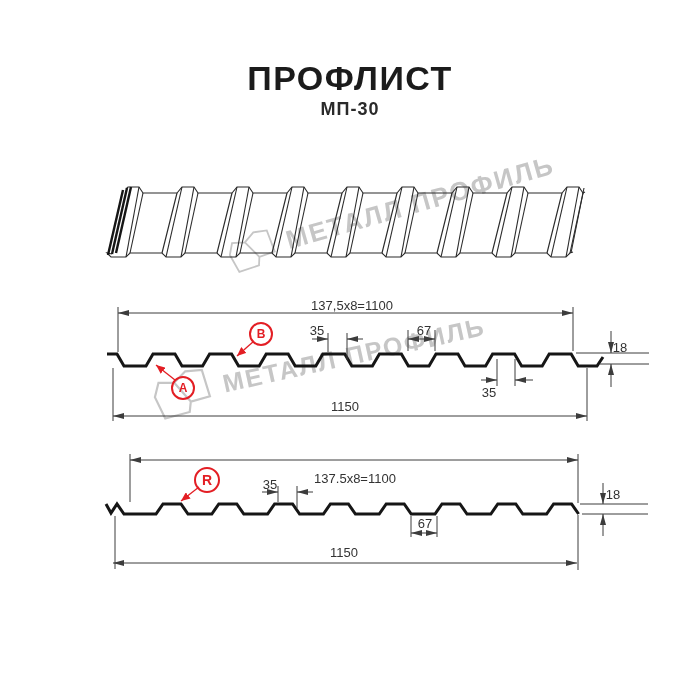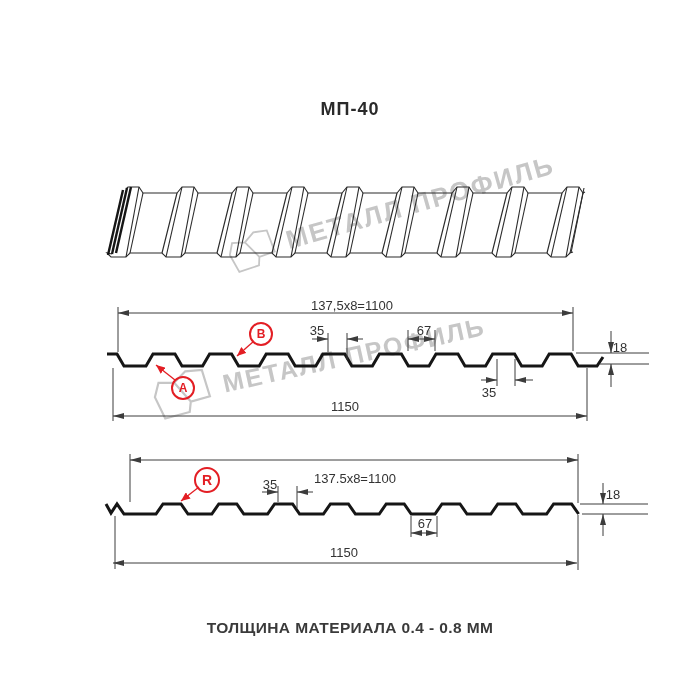--- a/index.html
+++ b/index.html
@@ -24,21 +24,22 @@
   .bubble{position:absolute;transform:translate(-50%,-50%);width:20px;height:20px;
        border:2px solid #e31e24;border-radius:50%;color:#e31e24;display:flex;
        align-items:center;justify-content:center;font-size:12px;font-weight:bold;z-index:3;}
   .bubble-lg{width:22px;height:22px;font-size:14px;}
 </style>
 </head>
 <body>
 
 <div class="page">
 
-  <div class="subtitle">МП-40</div>
+  <div class="title">ПРОФЛИСТ</div>
+  <div class="subtitle">МП-30</div>
 
   <div class="wm wm1">
     <svg width="54" height="42" viewBox="0 0 60 46">
       <path d="M5,21 L11,9 L25,12 L37,4 L52,6 L54,31 L36,32 L33,41 L10,42 Z M25,12 L36,32" fill="none" stroke="#c6c6c6" stroke-width="2"></path>
     </svg>
     <span class="wm-text">МЕТАЛЛ ПРОФИЛЬ</span>
   </div>
 
   <div class="wm wm2">
     <svg width="66" height="51" viewBox="0 0 60 46">
@@ -159,14 +160,13 @@
   <div class="dim" style="left:355px;top:478px">137.5x8=1100</div>
   <div class="dim" style="left:344px;top:552px">1150</div>
   <div class="dim" style="left:270px;top:484px">35</div>
   <div class="dim" style="left:425px;top:523px">67</div>
   <div class="dim" style="left:613px;top:494px">18</div>
 
   <div class="bubble" style="left:183px;top:388px">A</div>
   <div class="bubble" style="left:261px;top:334px">B</div>
   <div class="bubble bubble-lg" style="left:207px;top:480px">R</div>
 
-  <div class="footer">ТОЛЩИНА МАТЕРИАЛА 0.4 - 0.8 ММ</div>
 </div>
 
 </body></html>

